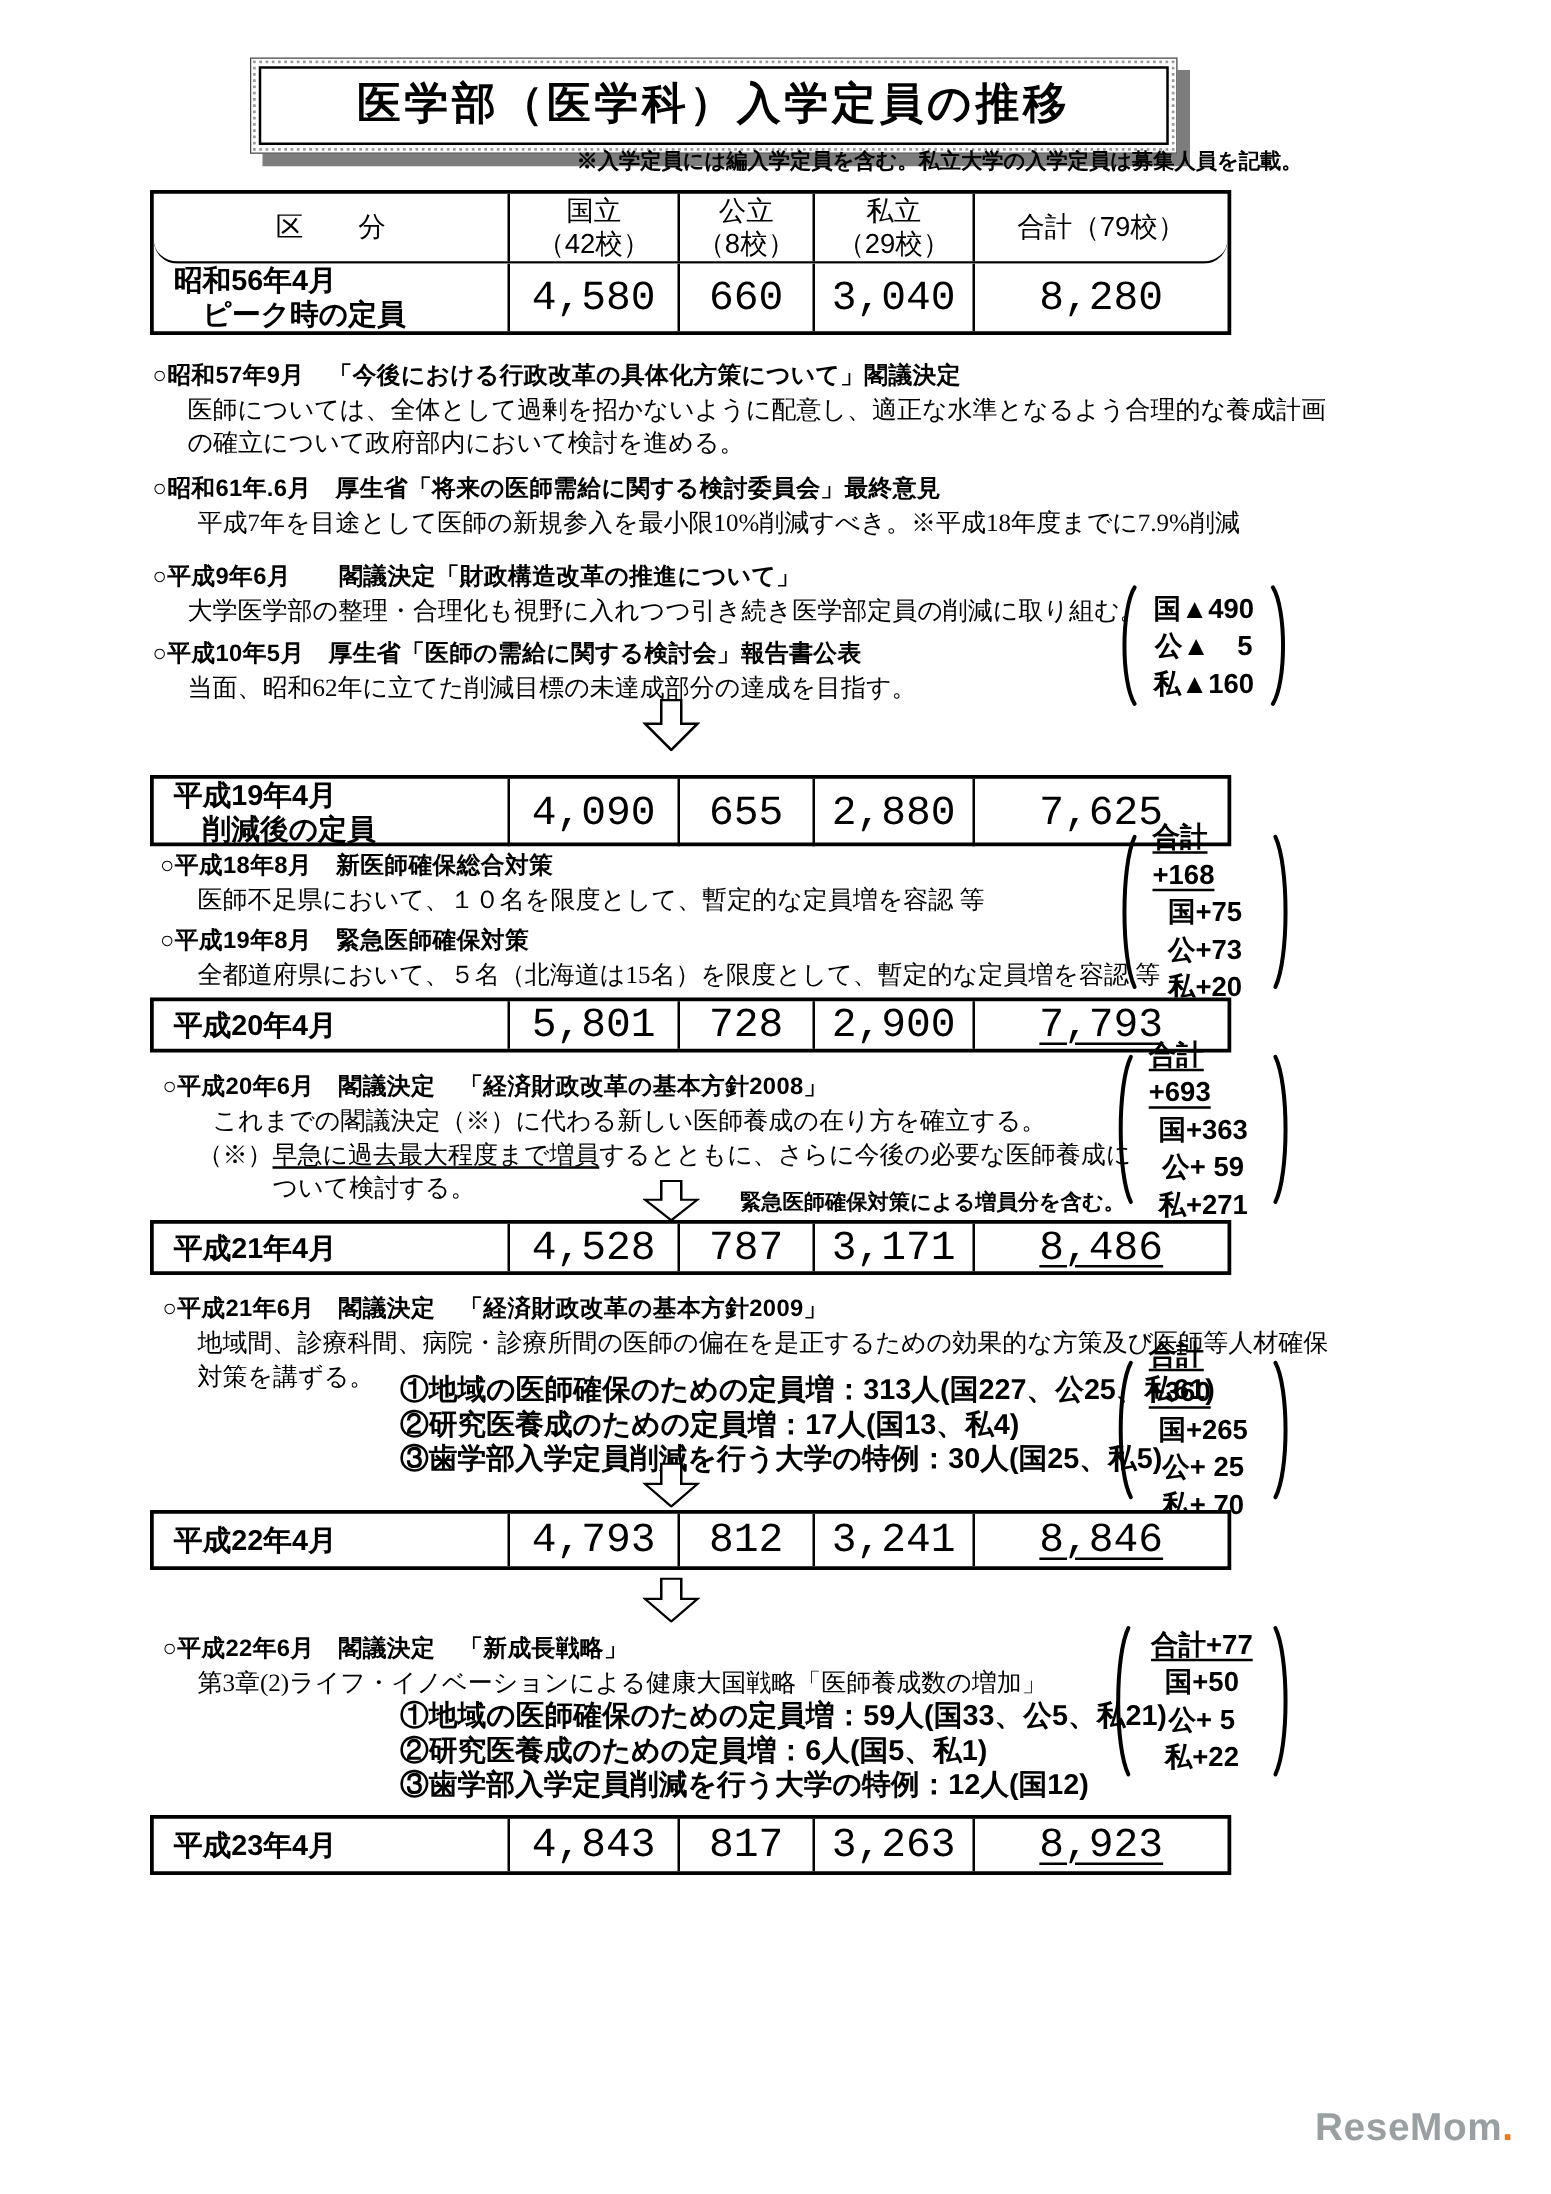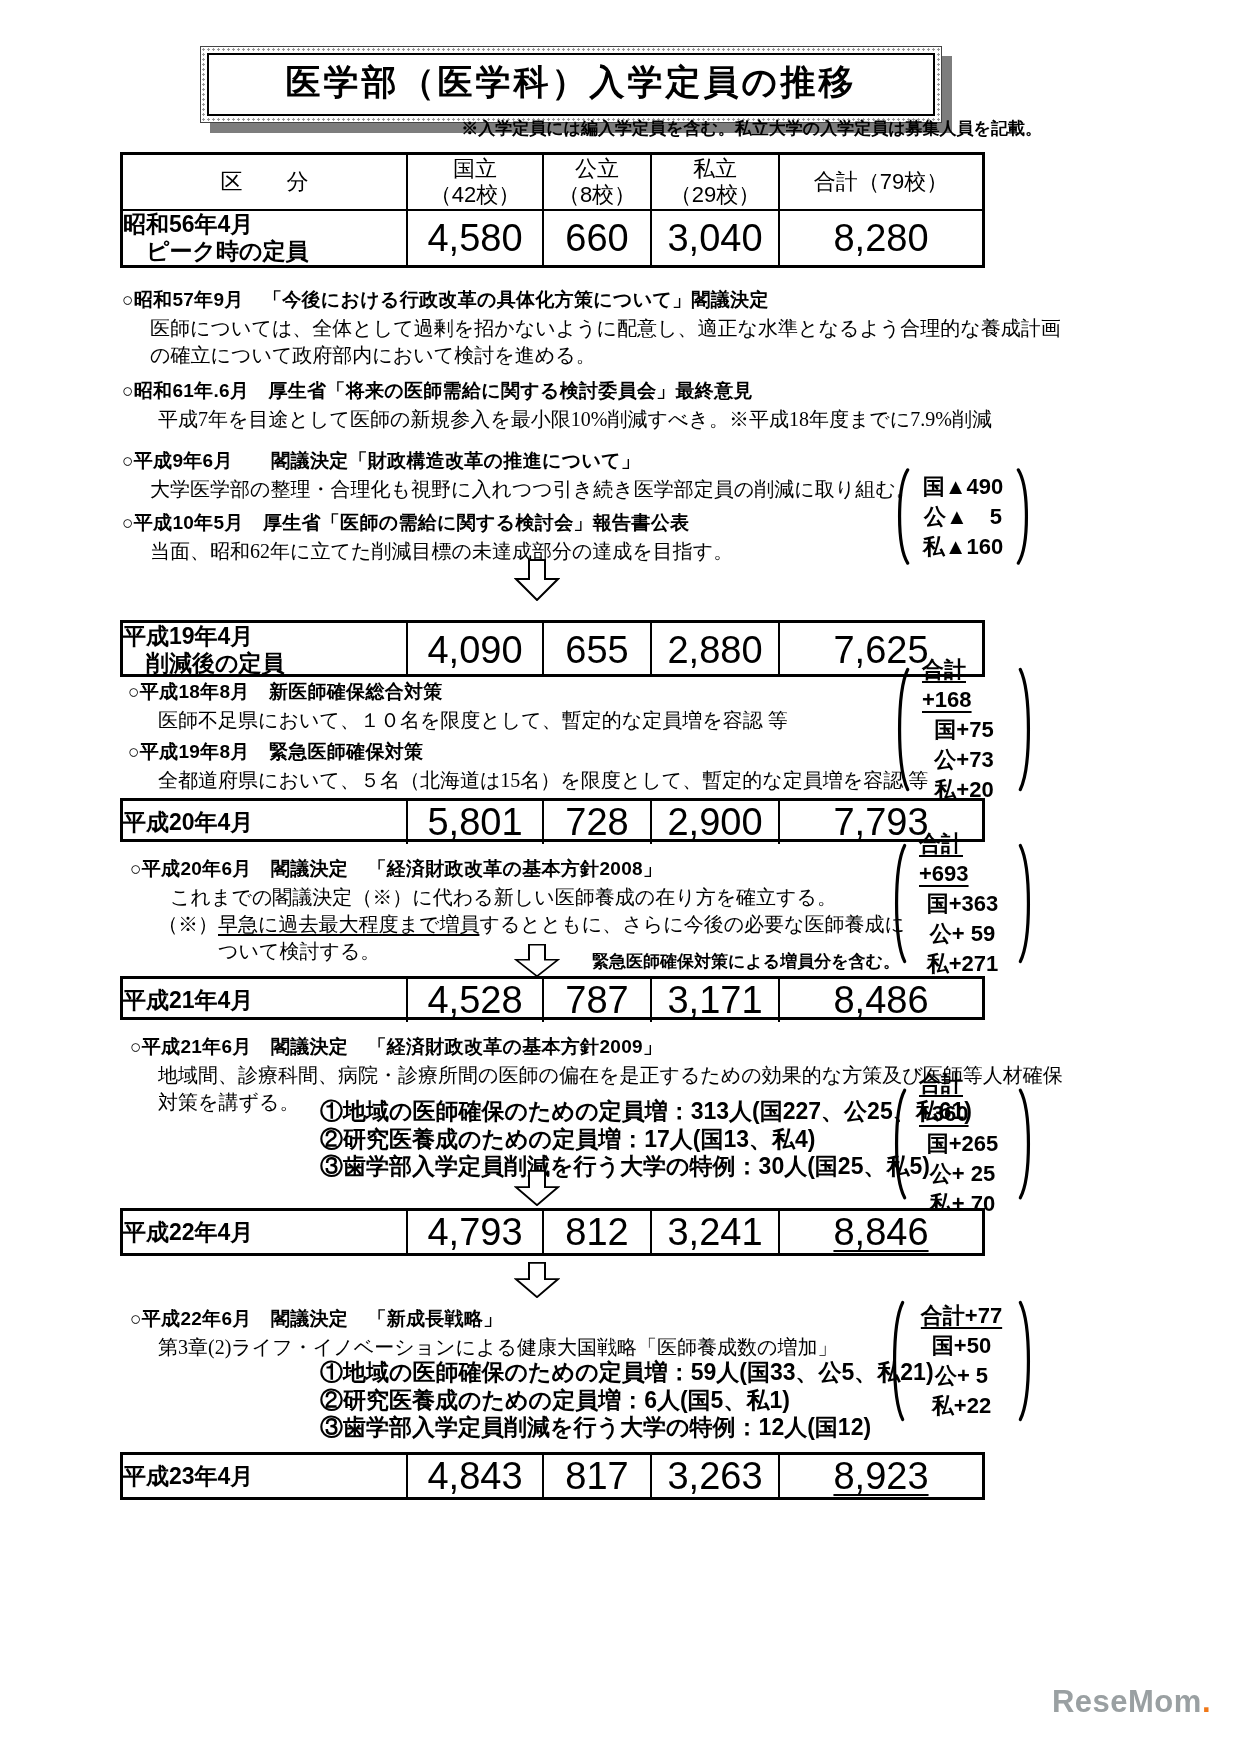--- a/index.html
+++ b/index.html
@@ -18,27 +18,27 @@
   }
   .title-inner {
     border:2px solid #000; background:#fff; text-align:center;
     font-size:35px; font-weight:800; letter-spacing:3px; padding:4px 16px 8px;
   }
 
   .top-note { position:absolute; top:117px; right:199px; font-size:17px; font-weight:700; }
 
   
   .dtable { position:absolute; left:120px; width:865px; box-sizing:border-box; border:3px solid #000; background:#fff; }
-  .trow { display:grid; grid-template-columns:283px 136px 108px 128px 204px; }
+  .trow { display:grid; grid-template-columns:283px 136px 108px 128px 204px;border-radius:19px; }
   .trow.hdr { border-bottom:2px solid #000; }
   .tcell { box-sizing:border-box; display:flex; align-items:center; justify-content:center; text-align:center; }
   .tcell + .tcell { border-left:2px solid #000; }
   .hcell { font-size:22px; font-weight:500; line-height:26px; white-space:pre-line; }
-  .lcell { justify-content:flex-start; text-align:left; font-size:23px; font-weight:600; line-height:27px; white-space:pre-line; }
-  .ncell { font-family:Liberation Sans, sans-serif; font-size:38px; }
+  .lcell { justify-content:flex-start; text-align:left; padding-left:16px; font-size:23px; font-weight:600; line-height:27px; white-space:pre-line; }
+  .ncell { font-family:Liberation Mono, monospace; font-size:33px; }
   .nu { text-decoration:underline; text-underline-offset:5px; text-decoration-thickness:2px; }
 
   
   .ev-head { position:absolute; font-size:19px; font-weight:700; letter-spacing:0.3px; }
   .ev-body { position:absolute; font-family:"Liberation Serif", serif; font-size:20px; line-height:27px; white-space:pre-line; }
   .ev-items { position:absolute; font-size:23px; font-weight:700; line-height:27.5px; white-space:pre-line; }
   .uline { text-decoration:underline; text-underline-offset:3px; }
 
   
   .bracket { position:absolute; display:flex; align-items:stretch; justify-content:center;gap:12px; }

